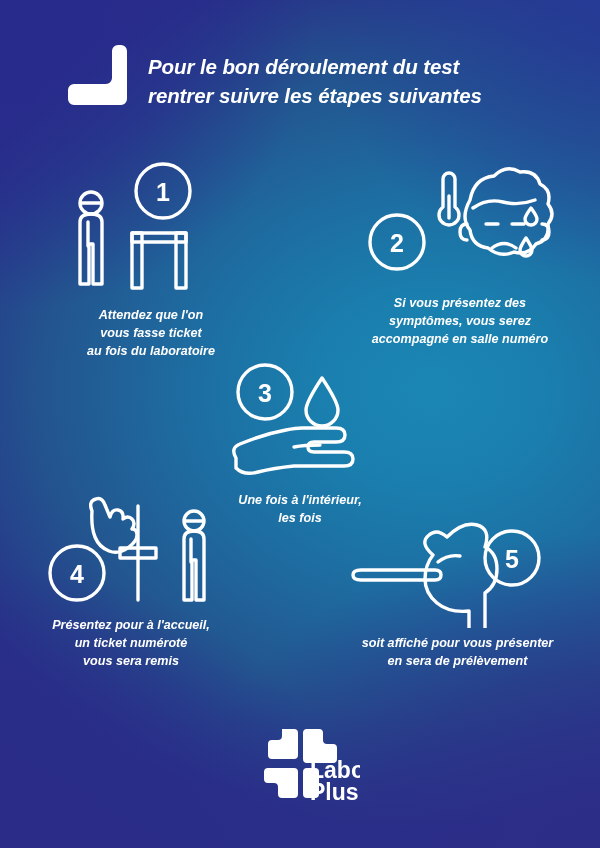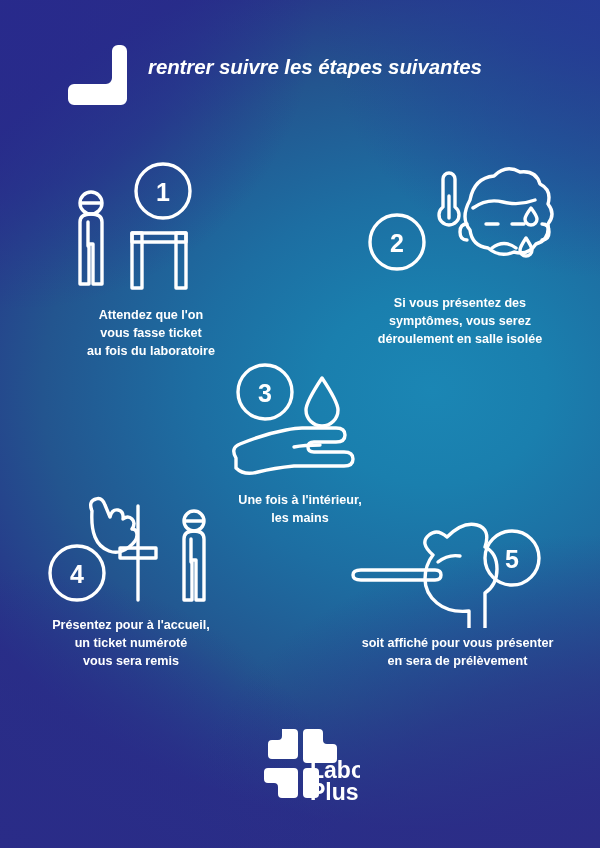--- a/index.html
+++ b/index.html
@@ -72,21 +72,21 @@
   
   .step { position: absolute; }
   .step-caption {
     color: #ffffff;
     font-size: 12.6px;
     font-weight: bold;
     line-height: 1.44;
     text-align: center;
     white-space: nowrap;
   }
-  .cap-line { display: block; }
+  .cap-line { display: block; font-style: italic; }
   .badge-num {
     font-size: 25px;
     font-weight: bold;
     fill: #ffffff;
     font-family: "Liberation Sans", sans-serif;
   }
 
   
   #footer-logo {
     position: absolute;
@@ -107,20 +107,21 @@
 
   <div id="header">
 
     <div id="header-mark">
       <svg width="62" height="66" viewBox="0 0 62 66">
         <path d="M44 3 h9 a6 6 0 0 1 6 6 v48 a6 6 0 0 1 -6 6 h-47 a6 6 0 0 1 -6 -6 v-9 a6 6 0 0 1 6 -6 h32 a6 6 0 0 0 6 -6 v-27 a6 6 0 0 1 6 -6 z" fill="#ffffff"></path>
       </svg>
     </div>
 
     <div id="header-title">
+      <span class="title-line">Pour le bon déroulement du test</span>
       <span class="title-line">rentrer suivre les étapes suivantes</span>
     </div>
   </div>
 
   <div class="step" style="left:36px; top:160px; width:230px;">
     <svg width="230" height="140" viewBox="0 0 230 140">
       <g fill="none" stroke="#ffffff" stroke-width="3.4" stroke-linecap="round" stroke-linejoin="round">
 
         <circle cx="127" cy="31" r="27"></circle>
 
@@ -165,40 +166,40 @@
         <path d="M202 62 q7 0 7 8 q0 8 -7 8"></path>
 
         <path d="M191 46 q6 8 6 11 a6 6 0 0 1 -12 0 q0 -3 6 -11 z"></path>
         <path d="M186 76 q6 9 6 12 a6 6 0 0 1 -12 0 q0 -3 6 -12 z"></path>
       </g>
       <text class="badge-num" x="57" y="90" text-anchor="middle">2</text>
     </svg>
     <div class="step-caption" style="margin-top:0px;">
       <span class="cap-line">Si vous présentez des</span>
       <span class="cap-line">symptômes, vous serez</span>
-      <span class="cap-line">déroulement en salle isolée</span>
+      <span class="cap-line">accompagné en salle numéro</span>
     </div>
   </div>
 
   <div class="step" style="left:180px; top:360px; width:240px;">
     <svg width="240" height="125" viewBox="0 0 240 125">
       <g fill="none" stroke="#ffffff" stroke-width="3.4" stroke-linecap="round" stroke-linejoin="round">
 
         <circle cx="85" cy="32" r="27"></circle>
 
         <path d="M142 18 q16 24 16 32 a16 16 0 0 1 -32 0 q0 -8 16 -32 z"></path>
 
         <path d="M56 98 q-6 -10 4 -14 q24 -10 46 -14 q10 -2 16 -2 h34 q9 0 9 7 q0 7 -9 7 h-22 q-6 0 -6 5 q0 5 6 5 h30 q9 0 9 7 q0 7 -9 7 h-50 q-20 2 -36 6 q-14 4 -22 -4 z"></path>
         <path d="M114 87 q10 -2 26 -2"></path>
       </g>
       <text class="badge-num" x="85" y="42" text-anchor="middle">3</text>
     </svg>
     <div class="step-caption" style="margin-top:2px;">
       <span class="cap-line">Une fois à l'intérieur,</span>
-      <span class="cap-line">les mains</span>
+      <span class="cap-line">les fois</span>
     </div>
   </div>
 
   <div class="step" style="left:16px; top:488px; width:230px;">
     <svg width="230" height="122" viewBox="0 0 230 122">
       <g fill="none" stroke="#ffffff" stroke-width="3.4" stroke-linecap="round" stroke-linejoin="round">
 
         <circle cx="61" cy="85" r="27"></circle>
 
         <path d="M76 23 q-4 -10 4 -12 q6 -2 9 6 l5 12 q2 -8 8 -7 q6 1 5 9 q5 -4 9 0 q4 4 0 10 q5 0 5 6 q0 6 -8 12 q-10 8 -20 4 q-10 -4 -14 -14 q-4 -10 -3 -26 z"></path>

